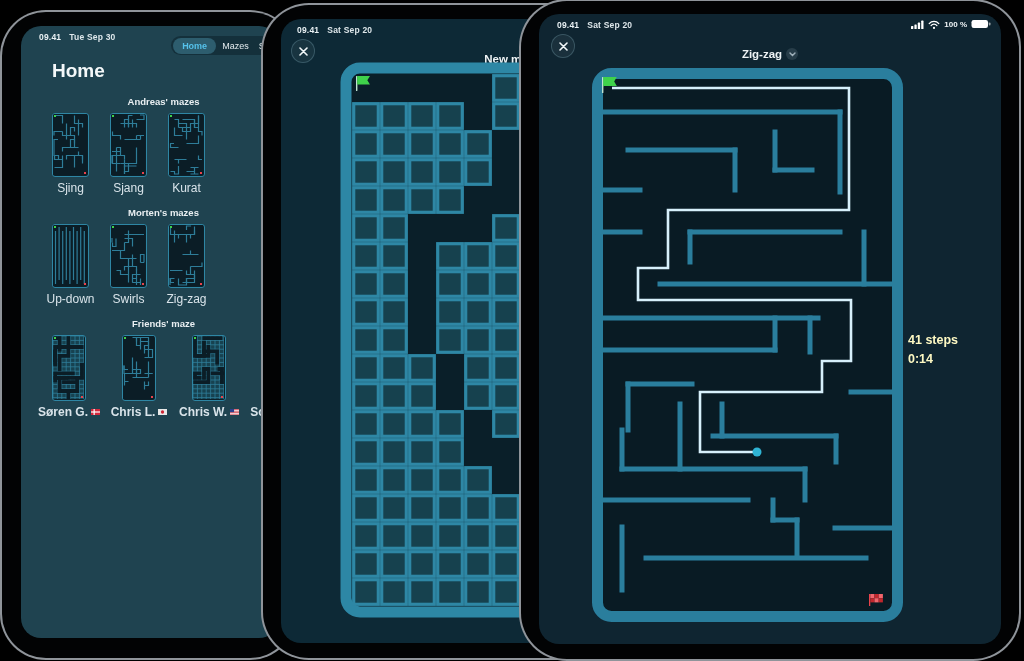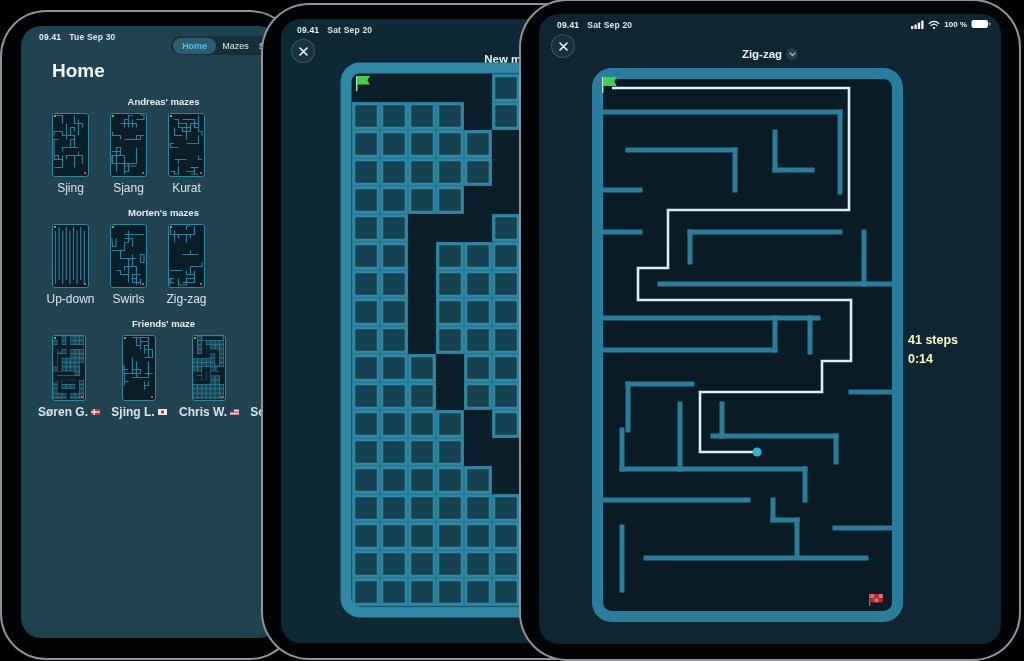--- a/index.html
+++ b/index.html
@@ -291,21 +291,21 @@
                     <path d="M9.5,33.5 L9.5,37.5 L1.5,37.5 L1,37.5 L1,29.5" stroke="#2e7d99" stroke-width="1.2" fill="none"></path>
                     <path d="M21.5,37.5 L25.5,37.5 L29.5,37.5 L25.5,37.5 L25.5,41.5" stroke="#2e7d99" stroke-width="1.2" fill="none"></path>
                     <path d="M21.5,17.5 L21.5,9.5 L25.5,9.5 L25.5,1.5 L25.5,1" stroke="#2e7d99" stroke-width="1.2" fill="none"></path>
                     <path d="M9.5,1.5 L17.5,1.5 L25.5,1.5 L17.5,1.5 L17.5,1" stroke="#2e7d99" stroke-width="1.2" fill="none"></path>
                     <path d="M21.5,13.5 L29.5,13.5 L29.5,21.5 L21.5,21.5 L29.5,21.5" stroke="#2e7d99" stroke-width="1.2" fill="none"></path>
                     <path d="M13.5,25.5 L13.5,33.5 L17.5,33.5 L17.5,37.5 L9.5,37.5" stroke="#2e7d99" stroke-width="1.2" fill="none"></path>
                     <rect x="1" y="1" width="2" height="2" fill="#3fd24b"></rect>
                     <rect x="28" y="60" width="2" height="2" fill="#e8434c"></rect>
                   </svg></div>
                 <div class="caption">
-                  <span>Sjing L.</span>
+                  <span>Chris L.</span>
                   <svg width="9" height="6" viewBox="0 0 12 8">
                     <rect x="0" y="0" width="12" height="8" fill="#e8e8e8"></rect>
                     <circle cx="6" cy="4" r="2.2" fill="#cf2433"></circle>
                   </svg>
                 </div>
               </div>
               <div class="fig small">
                 <div class="thumb"><svg width="31" height="63">
                     <rect x="0" y="0" width="31" height="63" fill="#174250"></rect>
                     <line x1="0" y1="0" x2="0" y2="63" stroke="#2e7d99" stroke-width="0.8"></line>

